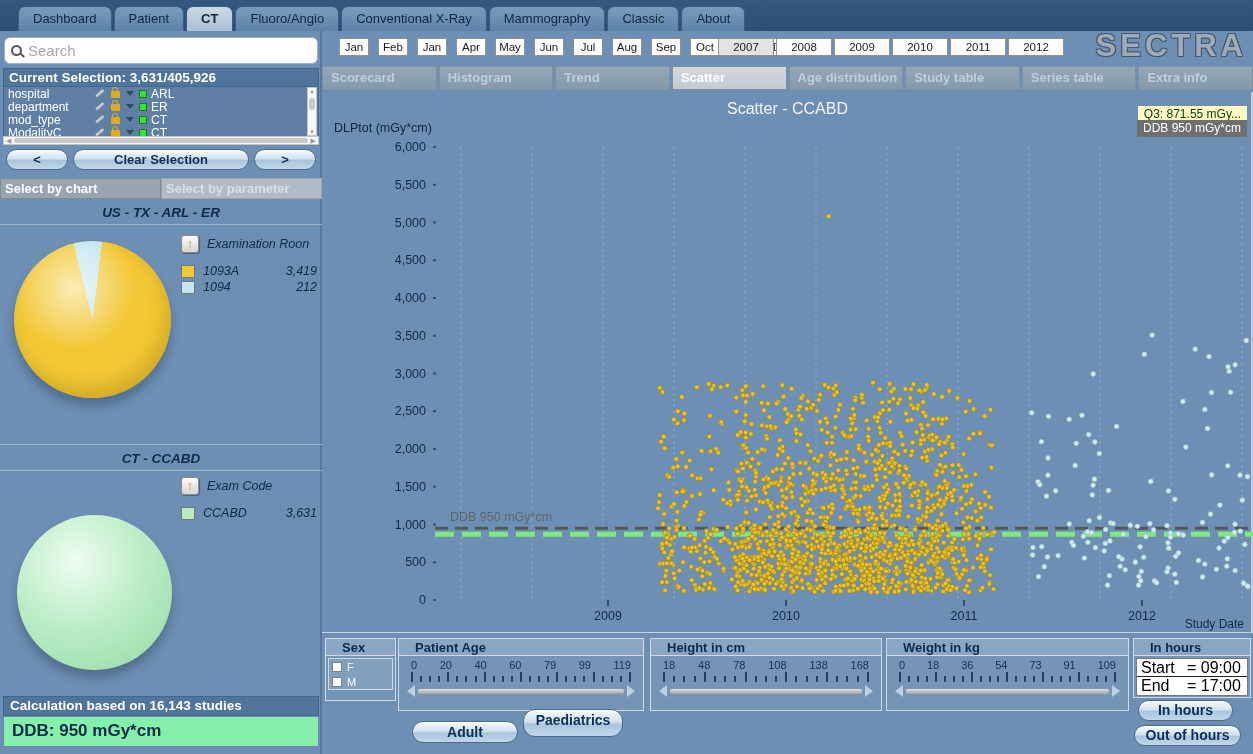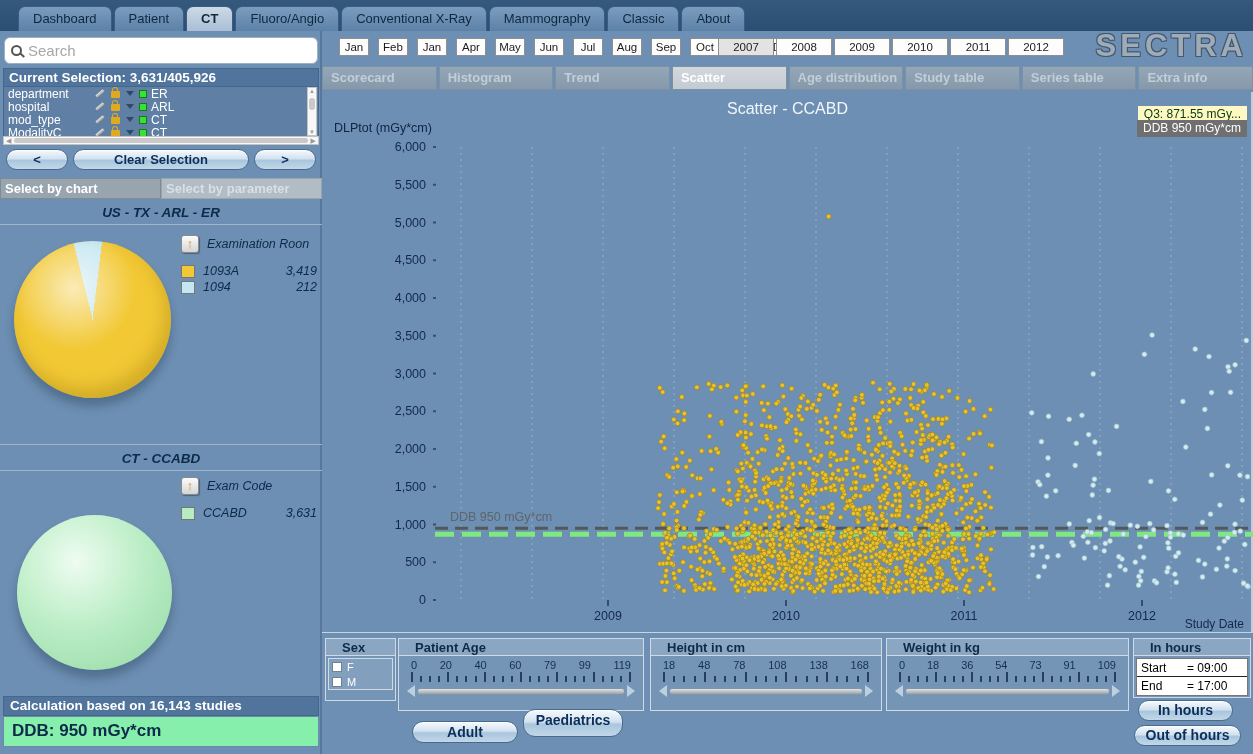--- a/index.html
+++ b/index.html
@@ -131,21 +131,21 @@
     font-size:11px; color:#14304e; }
   .ticks { display:flex; justify-content:space-between; align-items:flex-end;
     padding:1px 12px 0; height:11px; }
   .tick-t { width:2px; height:10px; background:#24415f; }
   .tick-s { width:2px; height:6px; background:#24415f; }
   .sliderrow { display:flex; align-items:center; padding:3px 2px 0; }
   .arr-l { width:0; height:0; border:6px solid transparent; border-right:8px solid #bdd0e0; }
   .arr-r { width:0; height:0; border:6px solid transparent; border-left:8px solid #bdd0e0; }
   .strack { flex:1; height:7px; border-radius:3px; margin:0 2px;
     background:linear-gradient(#dde2e7,#97a3ae); border:1px solid #8694a1; }
-  .hoursbox { margin:2px; background:#fff; border:1px solid #777; color:#000; font-size:12px; }
+  .hoursbox { margin:2px; background:#fff; border:1px solid #777; color:#000; font-size:16px; }
   .hrow { display:flex; height:18px; padding:0 4px; align-items:center; }
   .hrow:first-child { border-bottom:1px solid #222; }
   .hlabel { width:46px; }
 </style>
 </head>
 <body>
 
 <div class="topbar">
   <div class="toptabs" id="toptabs">
       <div class="toptab">Dashboard</div>
@@ -161,34 +161,34 @@
 
 <div class="sidebar">
   <div class="searchbox">
     <span class="mag"></span>
     <input type="text" placeholder="Search" style="">
   </div>
   <div class="cursel">Current Selection: 3,631/405,926</div>
   <div class="filterlist" id="filterlist">
 
   <div class="frow">
+        <span class="fname">hospital</span>
+        <span class="pencil"></span>
+        <span class="lock"></span>
+        <span class="caret"></span>
+        <span class="gsq"></span>
+        <span>ARL</span>
+      </div>
+      <div class="frow">
         <span class="fname">department</span>
         <span class="pencil"></span>
         <span class="lock"></span>
         <span class="caret"></span>
         <span class="gsq"></span>
         <span>ER</span>
-      </div>
-      <div class="frow">
-        <span class="fname">hospital</span>
-        <span class="pencil"></span>
-        <span class="lock"></span>
-        <span class="caret"></span>
-        <span class="gsq"></span>
-        <span>ARL</span>
       </div>
       <div class="frow">
         <span class="fname">mod_type</span>
         <span class="pencil"></span>
         <span class="lock"></span>
         <span class="caret"></span>
         <span class="gsq"></span>
         <span>CT</span>
       </div>
       <div class="frow">

